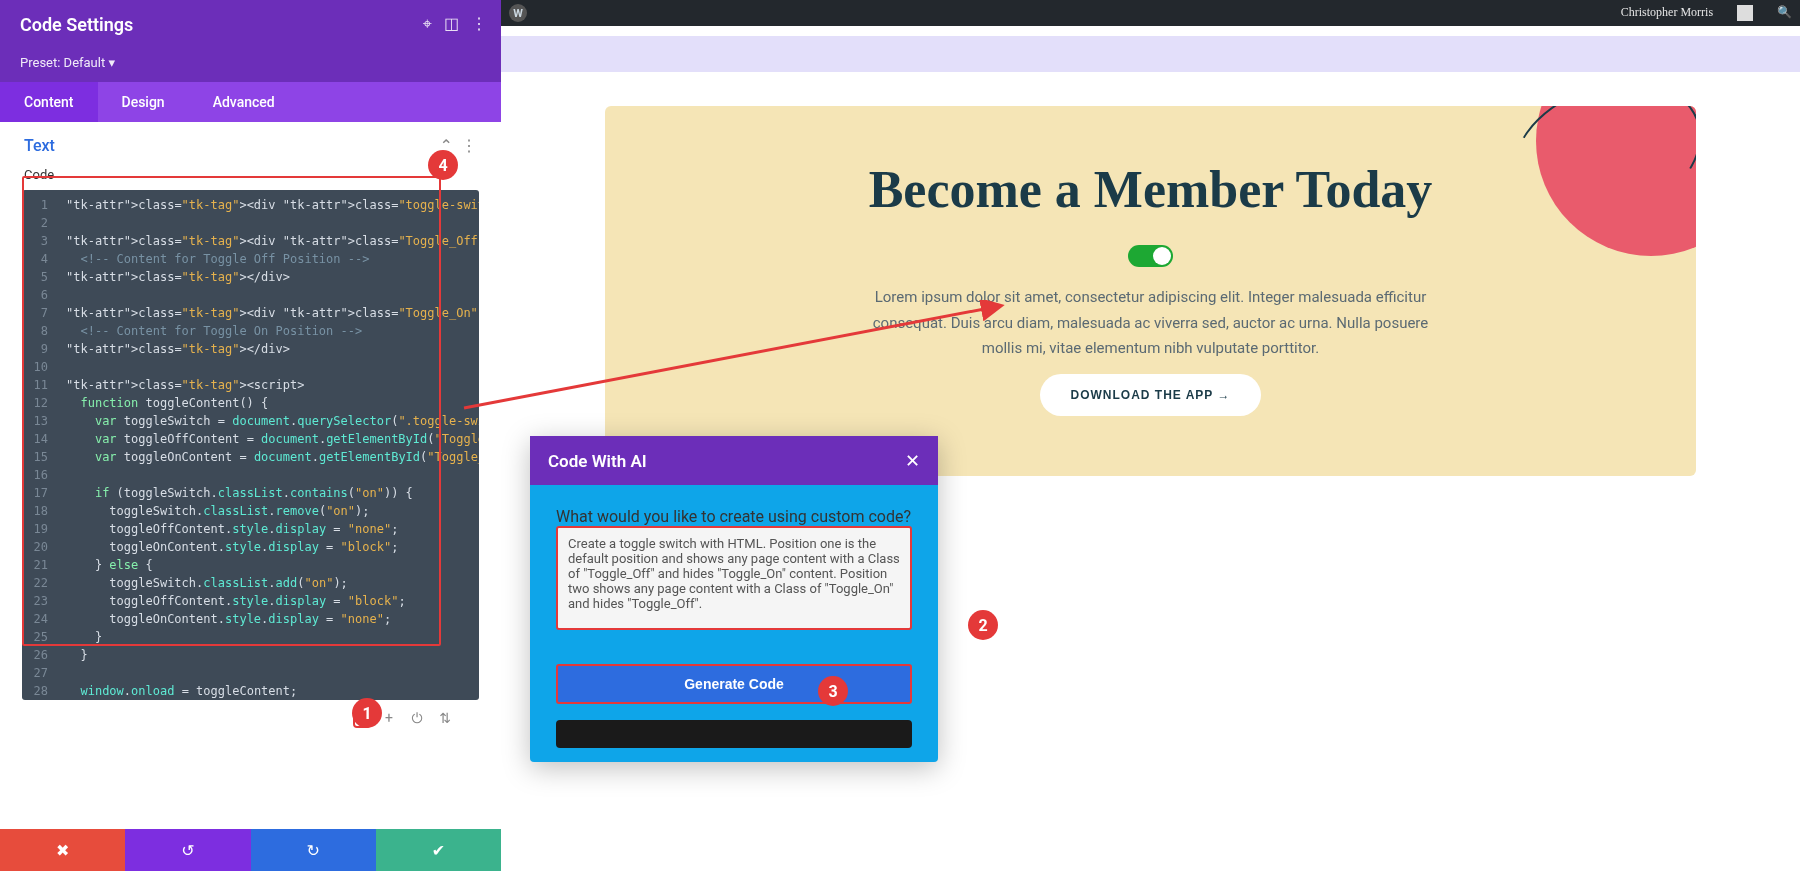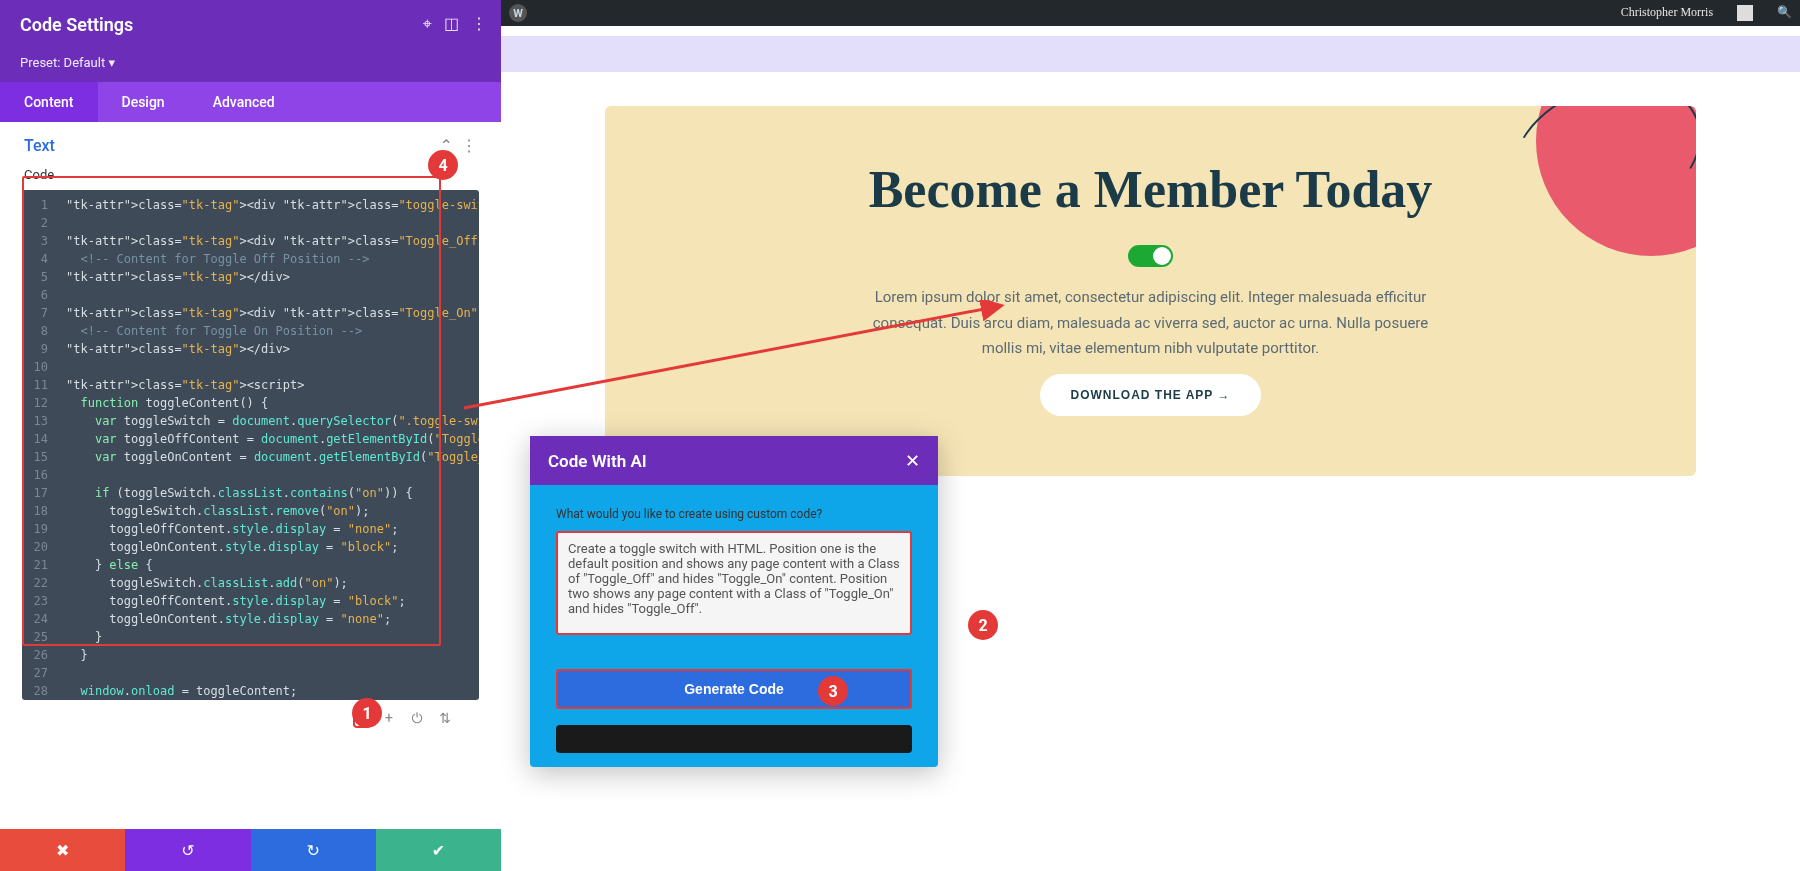--- a/index.html
+++ b/index.html
@@ -287,21 +287,21 @@
   background: #6c2eb9;
   color: #fff;
   padding: 14px 18px;
   display: flex;
   justify-content: space-between;
   align-items: center;
 }
 .ai-head-title { font-size: 17px; font-weight: 600; }
 .ai-close { cursor: pointer; font-size: 18px; }
 .ai-body { padding: 22px 26px 8px 26px; }
-.ai-prompt-label { font-size: 12px; color: #333; margin-bottom: 10px; }
+.ai-prompt-label { font-size: 16px; color: #333; margin-bottom: 0; }
 .ai-textarea {
   width: 100%;
   min-height: 104px;
   background: #f5f5f5;
   border: 2px solid #e43939;
   border-radius: 3px;
   padding: 8px 10px;
   font-size: 13px;
   color: #555;
   resize: none;

